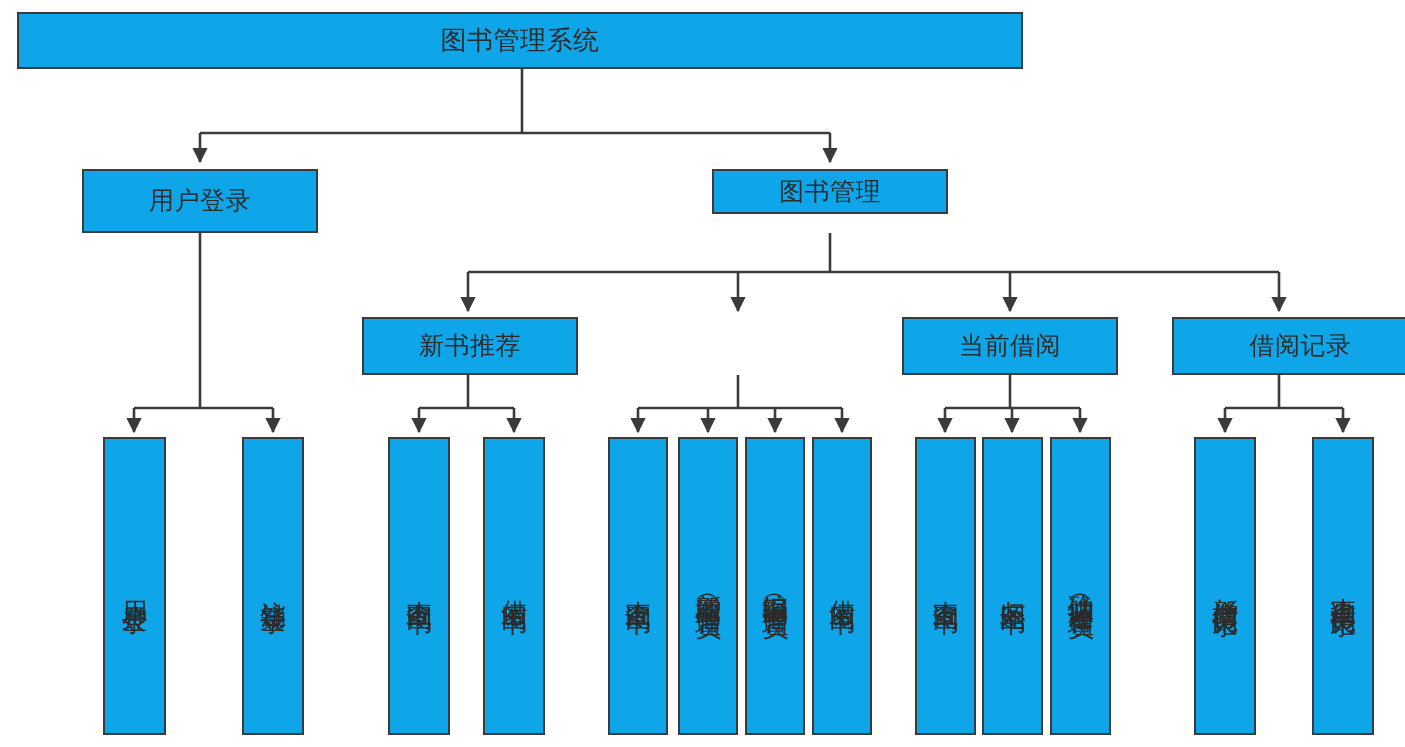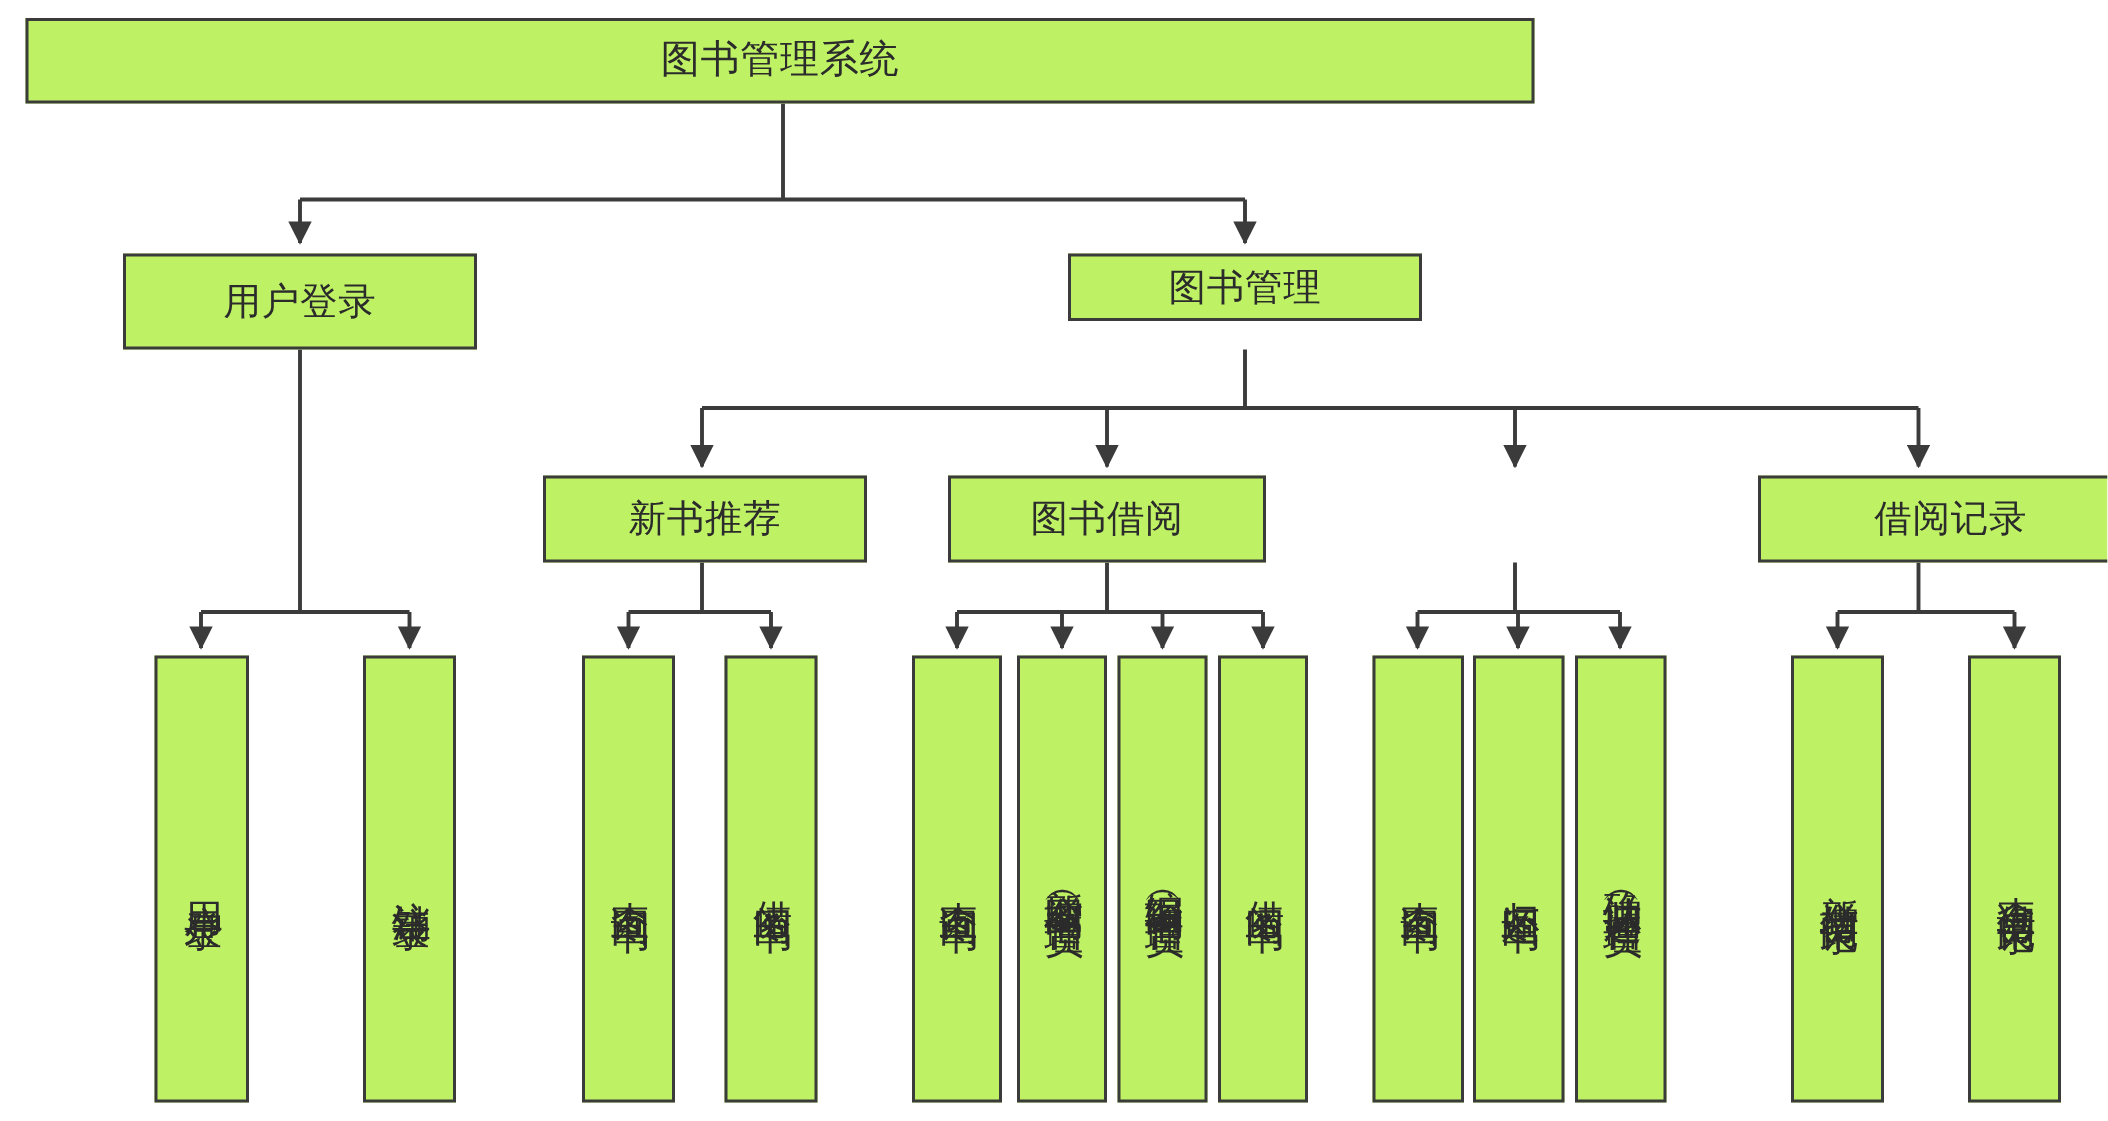--- a/index.html
+++ b/index.html
@@ -20,21 +20,21 @@
     left: 0;
     top: 0;
     width: 1405px;
     height: 747px;
     pointer-events: none;
   }
   .node {
     position: absolute;
     box-sizing: border-box;
     border: 2.5px solid #3b3b3b;
-    background: #bef264;
+    background: #0ea5e9;
     display: flex;
     align-items: center;
     justify-content: center;
     color: #2b2b2b;
     z-index: 2;
   }
   .node .label {
     display: block;
     text-align: center;
     line-height: 1.18;
@@ -133,22 +133,22 @@
   <div class="node horizontal" style="left:82px; top:169px; width:236px; height:64px;">
     <span class="label">用户登录</span>
   </div>
   <div class="node horizontal" style="left:712px; top:169px; width:236px; height:45px;">
     <span class="label">图书管理</span>
   </div>
 
   <div class="node horizontal" style="left:362px; top:317px; width:216px; height:58px;align-items:center;">
     <span class="label">新书推荐</span>
   </div>
-  <div class="node horizontal" style="left:632px; top:317px; width:212px; height:58px;">
-    <span class="label">图书借阅</span>
+  <div class="node horizontal" style="left:902px; top:317px; width:216px; height:58px;">
+    <span class="label">当前借阅</span>
   </div>
   <div class="node horizontal" style="left:1172px; top:317px; width:257px; height:58px;">
     <span class="label">借阅记录</span>
   </div>
 
   <div class="node vertical" style="left:103px; top:437px; width:63px; height:298px;">
     <span class="label">用户登录</span>
   </div>
   <div class="node vertical" style="left:242px; top:437px; width:62px; height:298px;">
     <span class="label">注销登录</span>

